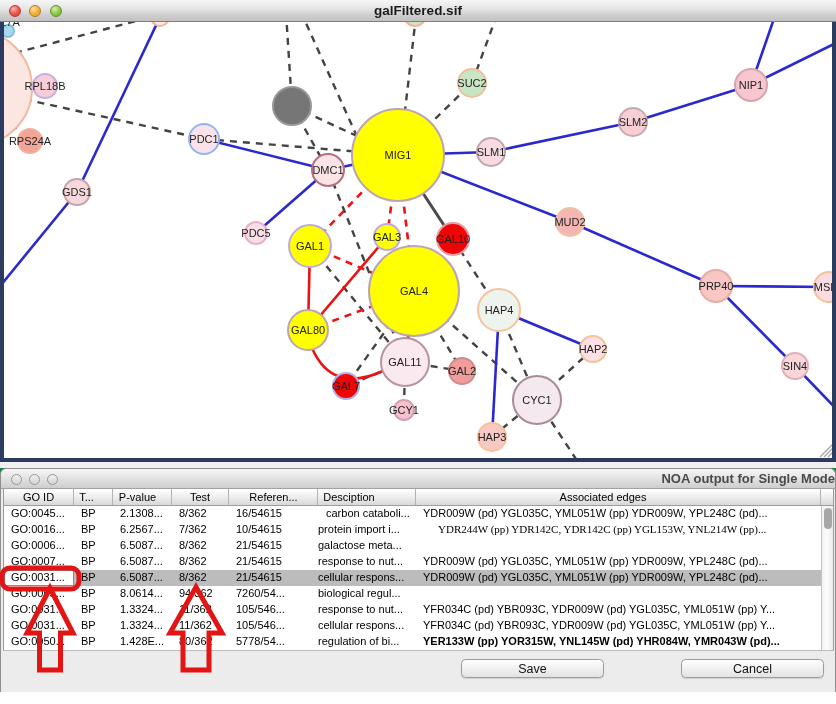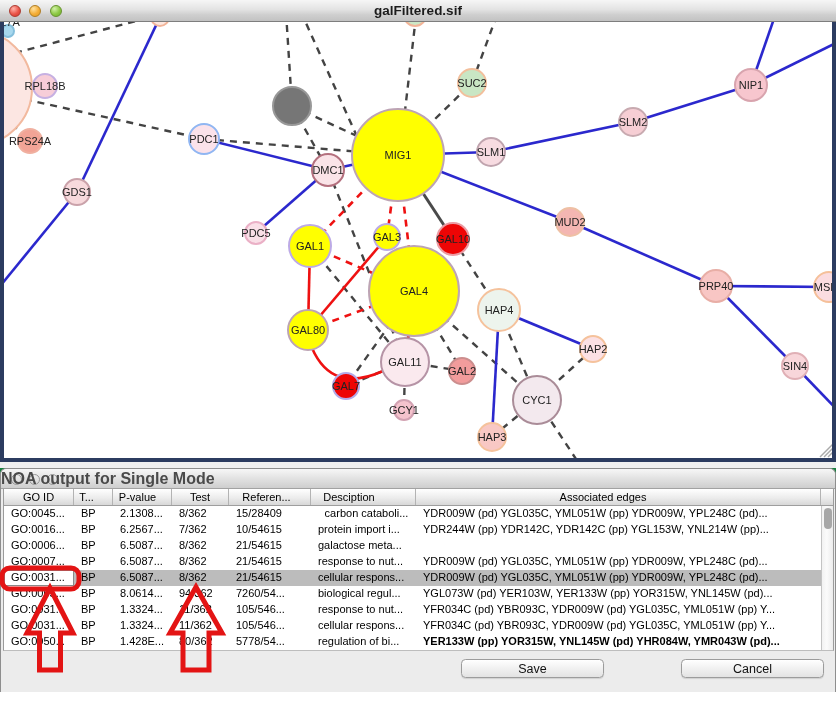--- a/index.html
+++ b/index.html
@@ -32,22 +32,22 @@
   .edge-reddash{stroke:#ee1111;stroke-width:2.6;stroke-dasharray:7 6;fill:none;}
   .node-label{font-family:"Liberation Sans","DejaVu Sans",sans-serif;font-size:11px;
     fill:#222222;text-anchor:middle;}
 
   
   #noa-window{position:absolute;left:0;top:468px;width:836px;height:236px;background:#ececec;
     border:1px solid #8e8e8e;border-bottom:none;border-radius:6px 6px 0 0;box-sizing:border-box;}
   #noa-titlebar{position:absolute;left:0;top:0;width:834px;height:20px;
     background:linear-gradient(#f7f7f7 0%,#e2e2e2 50%,#cecece 100%);
     border-bottom:1px solid #a2a2a2;border-radius:6px 6px 0 0;box-sizing:border-box;}
-  #noa-title{position:absolute;left:0;top:0;width:100%;height:20px;line-height:20px;text-align:left;
-    font-size:16px;font-weight:600;color:#4a4a4a;}
+  #noa-title{position:absolute;left:0;top:0;width:100%;height:20px;line-height:20px;text-align:right;
+    font-size:13px;font-weight:600;color:#4a4a4a;}
   .noa-circle{position:absolute;top:4.5px;width:11px;height:11px;border-radius:50%;
     border:1.5px solid #979797;background:linear-gradient(#efefef,#d5d5d5);box-sizing:border-box;}
   #noa-c1{left:10px;} #noa-c2{left:28px;} #noa-c3{left:46px;}
 
   #results-table{position:absolute;left:2px;top:20px;width:831px;height:162px;background:#ffffff;
     border-left:1px solid #9b9b9b;border-right:1px solid #9b9b9b;border-bottom:1px solid #bdbdbd;
     box-sizing:border-box;overflow:hidden;}
   #table-header{position:absolute;left:0;top:0;width:830px;height:17px;
     background:linear-gradient(#ffffff 0%,#ececec 55%,#d8d8d8 100%);
     border-bottom:1px solid #9e9e9e;box-sizing:border-box;}
@@ -234,43 +234,43 @@
       <span id="noa-c3" class="noa-circle"></span>
       <div id="noa-title">NOA output for Single Mode</div>
     </div>
 
     <div id="results-table">
       <div id="table-header">
           <div class="hcell" style="left: 0px; width: 70px; padding-right: 0px;">GO ID</div>
           <div class="hcell" style="left: 70px; width: 39px; padding-right: 13px;">T...</div>
           <div class="hcell" style="left: 109px; width: 59px; padding-right: 9px;">P-value</div>
           <div class="hcell" style="left: 168px; width: 57px; padding-right: 0;">Test</div>
-          <div class="hcell" style="left: 225px; width: 82px; padding-right: 6px;">Referen...</div>
+          <div class="hcell" style="left: 232px; width: 82px; padding-right: 6px;">Referen...</div>
           <div class="hcell" style="left: 307px; width: 105px; padding-right: 28px;">Desciption</div>
           <div class="hcell" style="left: 412px; width: 405px; padding-right: 30px;">Associated edges</div>
           <div class="hcell" style="left: 817px; width: 13px; border-right: none;"></div>
         </div>
       <div id="table-body">
           <div class="trow" style="top: 0px;">
             <div class="tcell" style="left: 7px; width: 62px;">GO:0045...</div>
             <div class="tcell" style="left: 77px; width: 31px;">BP</div>
             <div class="tcell" style="left: 116px; width: 51px;">2.1308...</div>
             <div class="tcell" style="left: 175px; width: 49px;">8/362</div>
-            <div class="tcell" style="left: 232px; width: 74px;">15/28409</div>
-            <div class="tcell" style="left: 314px; width: 97px; text-align: center;">carbon cataboli...</div>
+            <div class="tcell" style="left: 232px; width: 74px;">16/54615</div>
+            <div class="tcell" style="left: 322px; width: 97px;">carbon cataboli...</div>
             <div class="tcell" style="left: 419px; width: 397px;">YDR009W (pd) YGL035C, YML051W (pp) YDR009W, YPL248C (pd)...</div>
           </div>
           <div class="trow" style="top: 16px;">
             <div class="tcell" style="left: 7px; width: 62px;">GO:0016...</div>
             <div class="tcell" style="left: 77px; width: 31px;">BP</div>
             <div class="tcell" style="left: 116px; width: 51px;">6.2567...</div>
             <div class="tcell" style="left: 175px; width: 49px;">7/362</div>
             <div class="tcell" style="left: 232px; width: 74px;">10/54615</div>
             <div class="tcell" style="left: 314px; width: 97px;">protein import i...</div>
-            <div class="tcell" style="left: 419px; width: 397px;">YDR244W (pp) YDR142C, YDR142C (pp) YGL153W, YNL214W (pp)...</div>
+            <div class="tcell" style="left: 434px; width: 397px; font-family: Liberation Serif, serif;">YDR244W (pp) YDR142C, YDR142C (pp) YGL153W, YNL214W (pp)...</div>
           </div>
           <div class="trow" style="top: 32px;">
             <div class="tcell" style="left: 7px; width: 62px;">GO:0006...</div>
             <div class="tcell" style="left: 77px; width: 31px;">BP</div>
             <div class="tcell" style="left: 116px; width: 51px;">6.5087...</div>
             <div class="tcell" style="left: 175px; width: 49px;">8/362</div>
             <div class="tcell" style="left: 232px; width: 74px;">21/54615</div>
             <div class="tcell" style="left: 314px; width: 97px;">galactose meta...</div>
           </div>
           <div class="trow" style="top: 48px;">
@@ -292,21 +292,20 @@
             <div class="tcell" style="left: 314px; width: 97px;">cellular respons...</div>
             <div class="tcell" style="left: 419px; width: 397px;">YDR009W (pd) YGL035C, YML051W (pp) YDR009W, YPL248C (pd)...</div>
           </div>
           <div class="trow" style="top: 80px;">
             <div class="tcell" style="left: 7px; width: 62px;">GO:0065...</div>
             <div class="tcell" style="left: 77px; width: 31px;">BP</div>
             <div class="tcell" style="left: 116px; width: 51px;">8.0614...</div>
             <div class="tcell" style="left: 175px; width: 49px;">94/362</div>
             <div class="tcell" style="left: 232px; width: 74px;">7260/54...</div>
             <div class="tcell" style="left: 314px; width: 97px;">biological regul...</div>
-            <div class="tcell" style="left: 419px; width: 397px;">YGL073W (pd) YER103W, YER133W (pp) YOR315W, YNL145W (pd)...</div>
           </div>
           <div class="trow" style="top: 96px;">
             <div class="tcell" style="left: 7px; width: 62px;">GO:0031...</div>
             <div class="tcell" style="left: 77px; width: 31px;">BP</div>
             <div class="tcell" style="left: 116px; width: 51px;">1.3324...</div>
             <div class="tcell" style="left: 175px; width: 49px;">11/362</div>
             <div class="tcell" style="left: 232px; width: 74px;">105/546...</div>
             <div class="tcell" style="left: 314px; width: 97px;">response to nut...</div>
             <div class="tcell" style="left: 419px; width: 397px;">YFR034C (pd) YBR093C, YDR009W (pd) YGL035C, YML051W (pp) Y...</div>
           </div>

